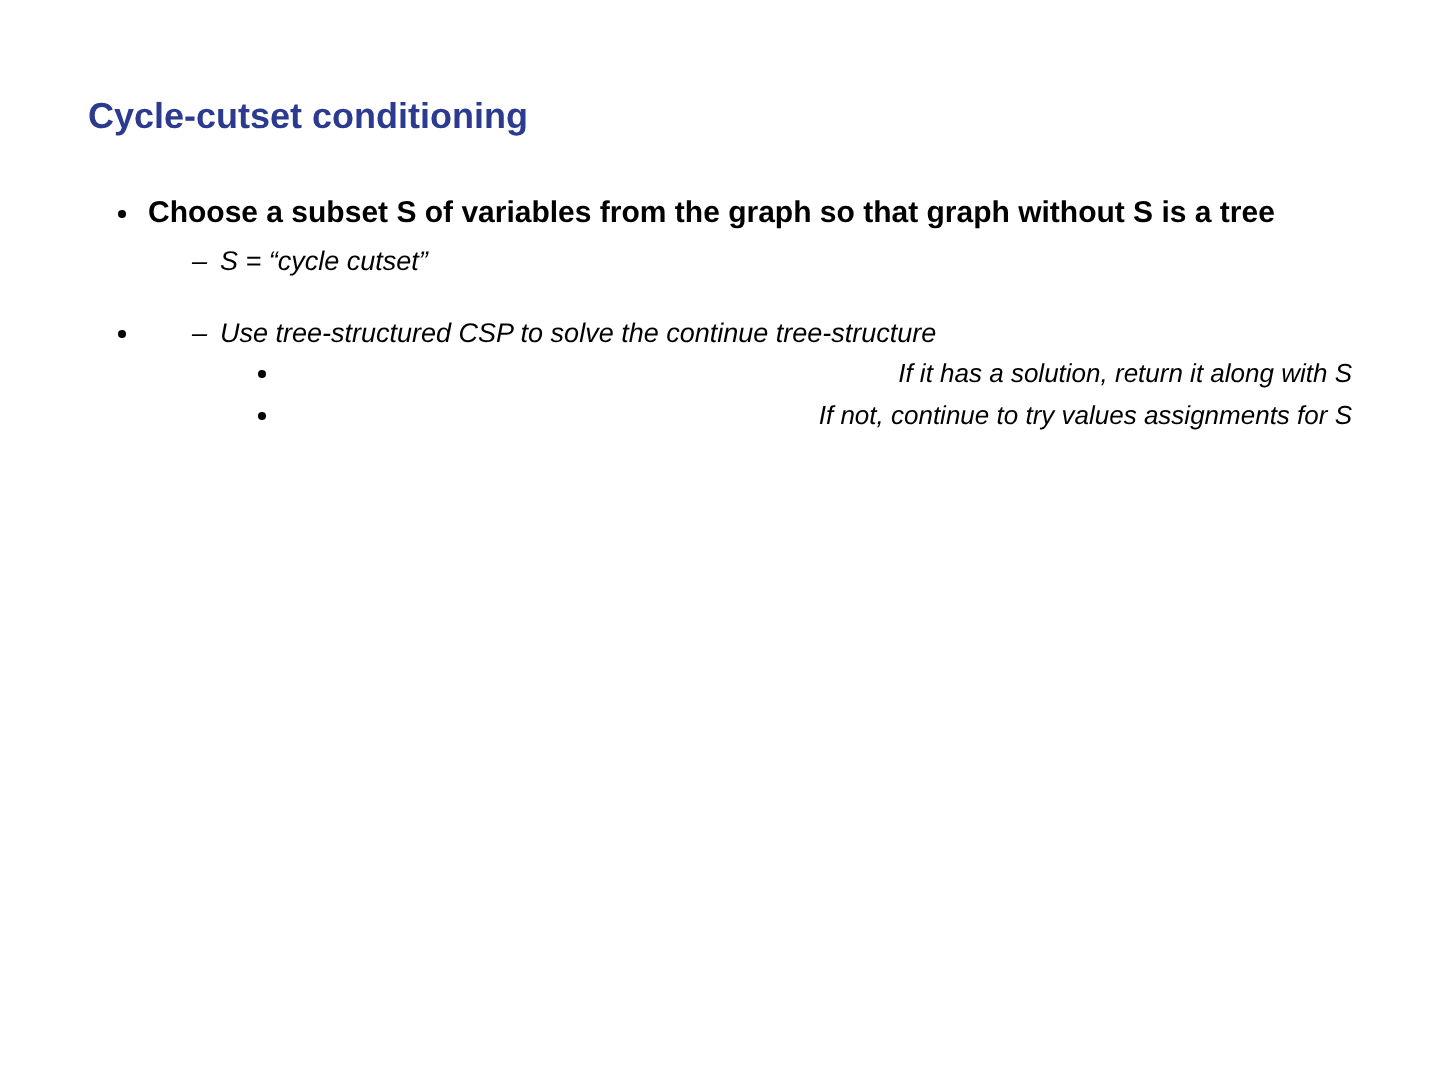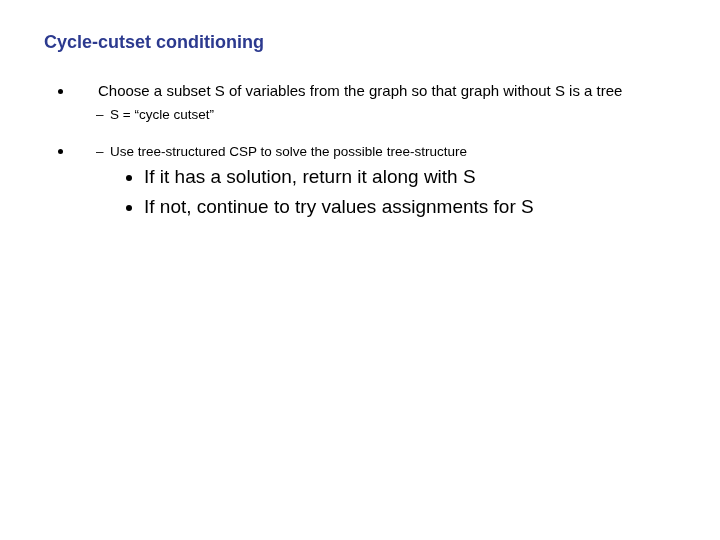--- a/index.html
+++ b/index.html
@@ -13,63 +13,65 @@
   }
   .slide {
     box-sizing: border-box;
     padding: 32px 44px 0 44px;
   }
   .title {
     font-size: 18px;
     font-weight: bold;
     color: #2c3a8f;
     margin-bottom: 28px;
+    margin-top: 16px;
   }
   ul.top {
     list-style: disc;
     margin: 0;
     padding-left: 30px;
   }
   ul.top > li {
     font-size: 15px;
     line-height: 1.35;
     margin-bottom: 16px;
   }
   ul.top > li > .lead {
-    font-weight: normal;
-    margin-left: 24px;
+    font-weight: bold;
   }
   ul.sub {
     list-style: none;
     margin: 4px 0 0 0;
     padding-left: 22px;
     font-weight: normal;
+    font-style: italic;
   }
   ul.sub > li {
     font-size: 13.5px;
     line-height: 1.45;
     position: relative;
     padding-left: 14px;
     margin-bottom: 2px;
   }
   ul.sub > li::before {
     content: "–";
     position: absolute;
     left: 0;
   }
   ul.subsub {
     list-style: disc;
     margin: 2px 0 0 0;
     padding-left: 34px;
   }
   ul.subsub > li {
-    font-size: 19px;
+    font-size: 13px;
     line-height: 1.45;
     padding-left: 0;
     margin-bottom: 2px;
+    text-align: right;
   }
   ul.subsub > li::before {
     content: none;
   }
 </style>
 </head>
 <body>
 
 <div class="slide">
   <div class="title">Cycle-cutset conditioning</div>
@@ -81,21 +83,21 @@
       <ul class="sub">
         <li>
           <span>S = “cycle cutset”</span>
         </li>
       </ul>
     </li>
 
     <li>
       <ul class="sub">
         <li>
-          <span>Use tree-structured CSP to solve the possible tree-structure</span>
+          <span>Use tree-structured CSP to solve the continue tree-structure</span>
           <ul class="subsub">
             <li>
               <span>If it has a solution, return it along with S</span>
             </li>
             <li>
               <span>If not, continue to try values assignments for S</span>
             </li>
           </ul>
         </li>
       </ul>

